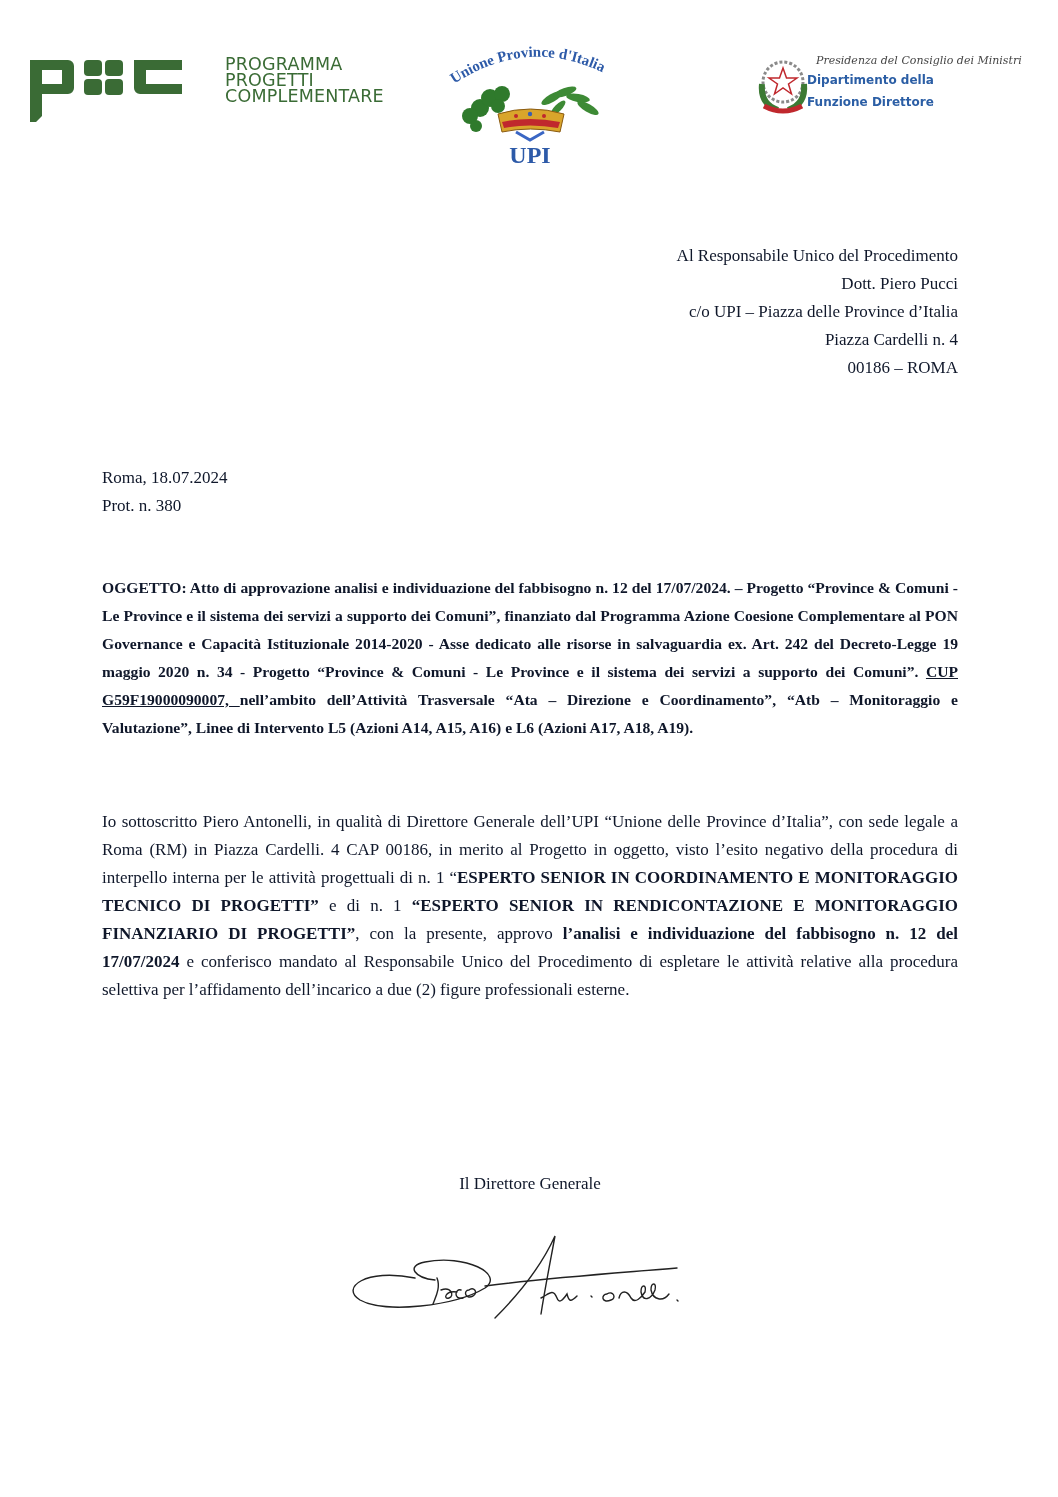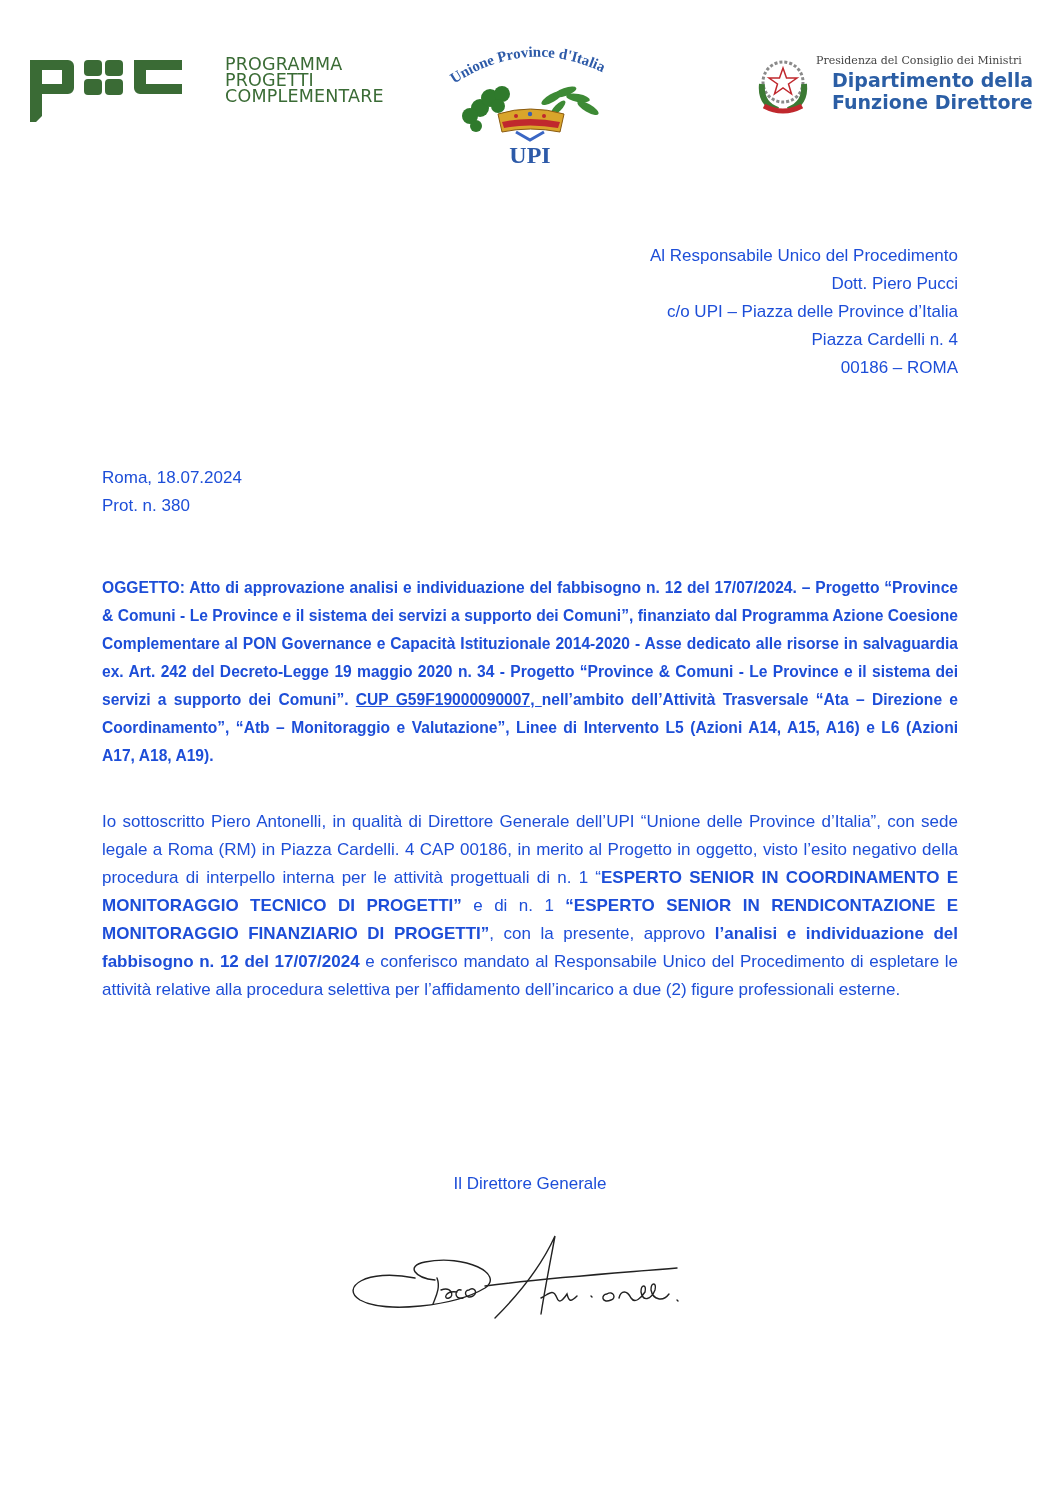--- a/index.html
+++ b/index.html
@@ -17,26 +17,26 @@
 
   
   #upi-logo { left: 440px; top: 36px; width: 180px; height: 140px; }
   .upi-caption { position: absolute; left: 0; width: 180px; top: 106px; text-align: center;
                  font-family: "Liberation Serif", "DejaVu Serif", serif; font-weight: bold;
                  font-size: 24px; color: #2d5aa8; }
 
   
   #dfp-logo { left: 752px; top: 52px; width: 260px; height: 70px; }
   .dfp-sub { position: absolute; left: 64px; top: 2px; font-family: "DejaVu Serif", serif;
-             font-size: 11px; color: #444; white-space: nowrap; }
-  .dfp-title { position: absolute; left: 80px; top: 17px; font-family: "DejaVu Sans", sans-serif;
-               font-weight: bold; font-size: 19px; line-height: 22px; color: #2b5ea5; white-space: nowrap; }
+             font-style: italic; font-size: 11px; color: #444; white-space: nowrap; }
+  .dfp-title { position: absolute; left: 55px; top: 17px; font-family: "DejaVu Sans", sans-serif;
+               font-weight: bold; font-size: 12px; line-height: 22px; color: #2b5ea5; white-space: nowrap; }
 
   
-  .txt { font-family: Liberation Sans, sans-serif; font-size: 17px; line-height: 28px; color: #1d4ed8; }
+  .txt { font-family: Liberation Serif, serif; font-size: 17px; line-height: 28px; color: #0f172a; }
   #recipient { right: 100px; top: 242px; text-align: right; width: 420px; }
   #place-date { left: 102px; top: 464px; }
   #subject { left: 102px; top: 574px; width: 856px; text-align: justify; font-weight: bold;
              font-size: 15.6px; line-height: 28px; }
   #subject .cup { text-decoration: underline; }
   #body-para { left: 102px; top: 808px; width: 856px; text-align: justify;
                font-size: 17px; line-height: 28px; }
   #body-para b { font-weight: bold; }
   #signature-block { left: 380px; top: 1170px; width: 300px; text-align: center; }
   #signature { left: 345px; top: 1228px; width: 365px; height: 96px; }

